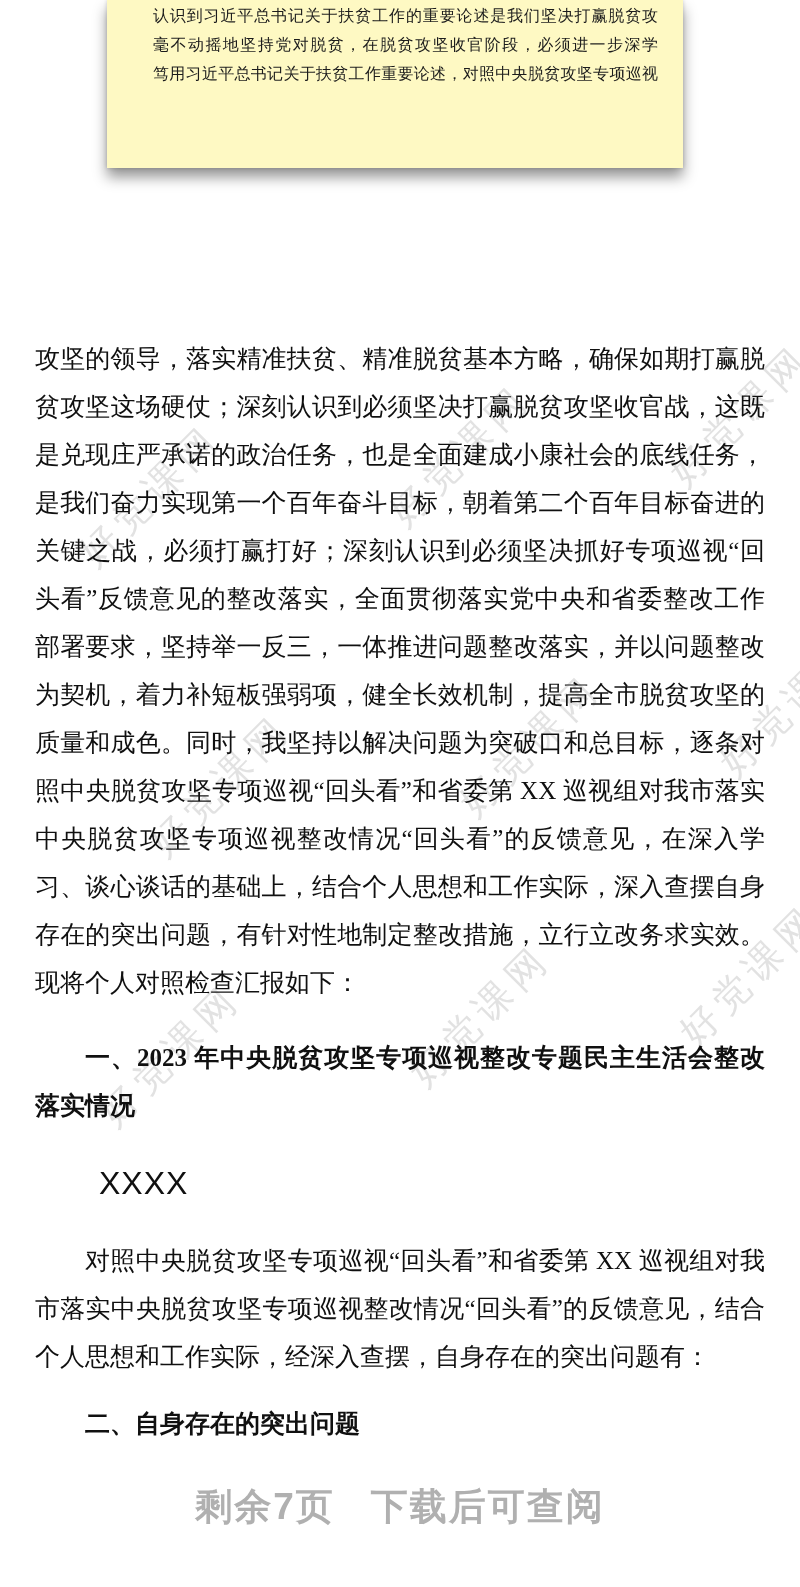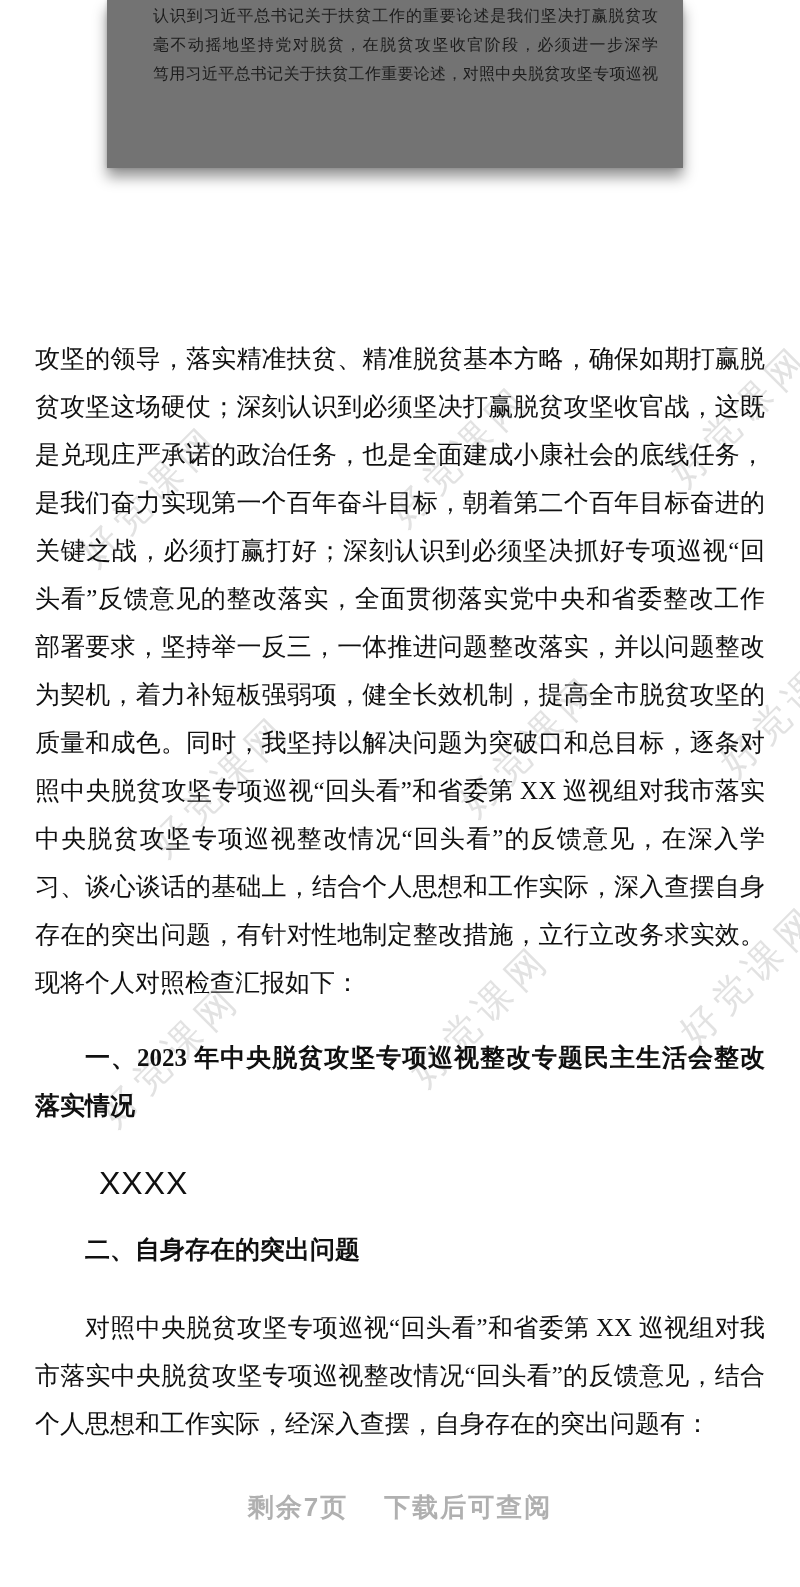--- a/index.html
+++ b/index.html
@@ -12,21 +12,21 @@
     font-family: "Liberation Serif", serif;
   }
 
   
   .preview-card {
     position: absolute;
     top: 0;
     left: 107px;
     width: 576px;
     height: 168px;
-    background: #737373;
+    background: #fef9c3;
     box-sizing: border-box;
     padding: 1px 25px 0 46px;
     box-shadow: 0 9px 13px rgba(0,0,0,0.42), 0 0 4px rgba(0,0,0,0.18);
     z-index: 3;
     font-family: Liberation Serif, serif;
   }
   .preview-line {
     width: 505px;
     font-size: 16px;
     line-height: 29px;
@@ -86,21 +86,21 @@
     position: absolute;
     top: 1487px;
     left: 0;
     width: 800px;
     display: flex;
     justify-content: center;
     align-items: center;
     gap: 36px;
     z-index: 2;
     font-family: "Liberation Sans", sans-serif;
-    font-size: 26px;
+    font-size: 37px;
     font-weight: bold;
     line-height: 40px;
     letter-spacing: 2px;
     color: #b0b0b0;
   }
 </style>
 </head>
 <body>
 
 <div class="preview-card">
@@ -118,20 +118,20 @@
   <span class="wm">好党课网</span>
   <span class="wm">好党课网</span>
   <span class="wm">好党课网</span>
   <span class="wm">好党课网</span>
 </div>
 
 <div class="doc-body">
   <p class="para">攻坚的领导，落实精准扶贫、精准脱贫基本方略，确保如期打赢脱贫攻坚这场硬仗；深刻认识到必须坚决打赢脱贫攻坚收官战，这既是兑现庄严承诺的政治任务，也是全面建成小康社会的底线任务，是我们奋力实现第一个百年奋斗目标，朝着第二个百年目标奋进的关键之战，必须打赢打好；深刻认识到必须坚决抓好专项巡视“回头看”反馈意见的整改落实，全面贯彻落实党中央和省委整改工作部署要求，坚持举一反三，一体推进问题整改落实，并以问题整改为契机，着力补短板强弱项，健全长效机制，提高全市脱贫攻坚的质量和成色。同时，我坚持以解决问题为突破口和总目标，逐条对照中央脱贫攻坚专项巡视“回头看”和省委第 XX 巡视组对我市落实中央脱贫攻坚专项巡视整改情况“回头看”的反馈意见，在深入学习、谈心谈话的基础上，结合个人思想和工作实际，深入查摆自身存在的突出问题，有针对性地制定整改措施，立行立改务求实效。现将个人对照检查汇报如下：</p>
   <p class="para indent bold h1-block">一、2023 年中央脱贫攻坚专项巡视整改专题民主生活会整改落实情况</p>
   <p class="para indent xxxx-block">XXXX</p>
+  <p class="para indent p2-block">对照中央脱贫攻坚专项巡视“回头看”和省委第 XX 巡视组对我市落实中央脱贫攻坚专项巡视整改情况“回头看”的反馈意见，结合个人思想和工作实际，经深入查摆，自身存在的突出问题有：</p>
   <p class="para indent bold h2-block">二、自身存在的突出问题</p>
-  <p class="para indent p2-block">对照中央脱贫攻坚专项巡视“回头看”和省委第 XX 巡视组对我市落实中央脱贫攻坚专项巡视整改情况“回头看”的反馈意见，结合个人思想和工作实际，经深入查摆，自身存在的突出问题有：</p>
 </div>
 
 <div class="footer">
   <span>剩余7页</span>
   <span>下载后可查阅</span>
 </div>
 
 </body></html>

